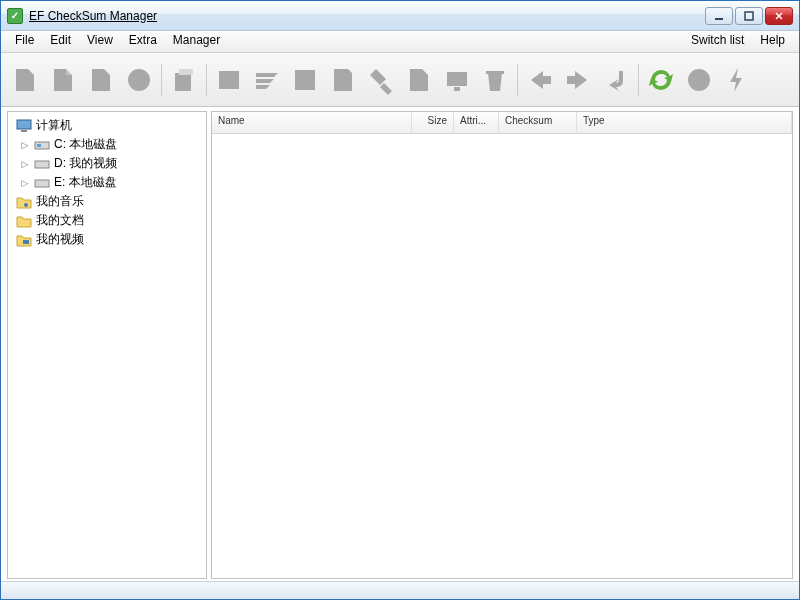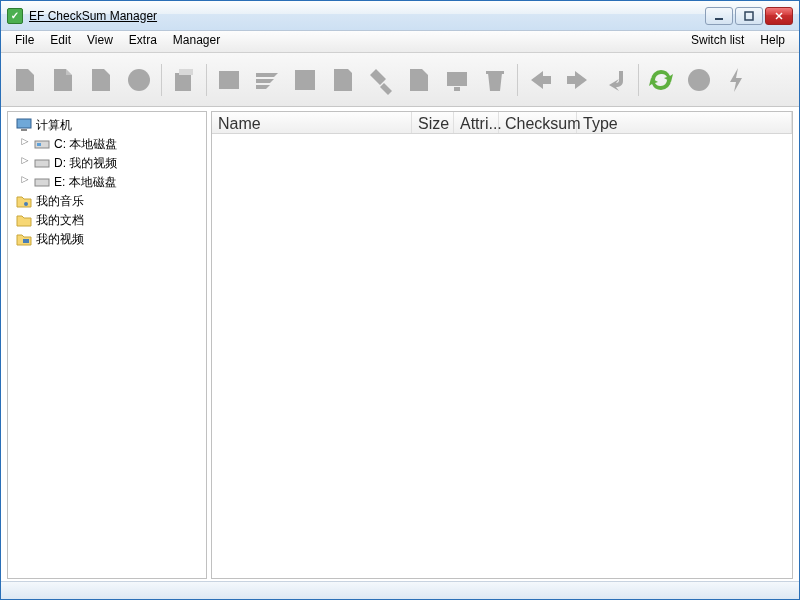--- a/index.html
+++ b/index.html
@@ -80,21 +80,21 @@
 }
 .tree-panel {
   width: 200px;
   border: 1px solid #c0c0c0;
   margin: 4px 2px 2px 6px;
   background: #fff;
   overflow: auto;
   padding: 4px 2px;
 }
 .tree-item {
-  display: flex; 
+  display: flex; align-items: center;
   padding: 1px 2px;
   cursor: pointer;
   white-space: nowrap;
   font-size: 12px;
 }
 .tree-item.level1 { padding-left: 10px; }
 .tree-item .expand {
   width: 10px; text-align: center; color: #777; font-size: 9px;
 }
 .tree-item .ticon {
@@ -107,21 +107,21 @@
   border: 1px solid #c0c0c0;
   margin: 4px 6px 2px 2px;
   background: #fff;
   overflow: hidden;
 }
 .list-header {
   display: flex;
   height: 22px;
   background: linear-gradient(to bottom, #fdfdfd, #efefef);
   border-bottom: 1px solid #d6d6d6;
-  font-size: 16px;
+  font-size: 10px;
   justify-content: flex-end;
 }
 .list-col {
   padding: 3px 6px;
   border-right: 1px solid #e0e0e0;
   color: #333;
   cursor: pointer;
 }
 .statusbar {
   height: 18px;

